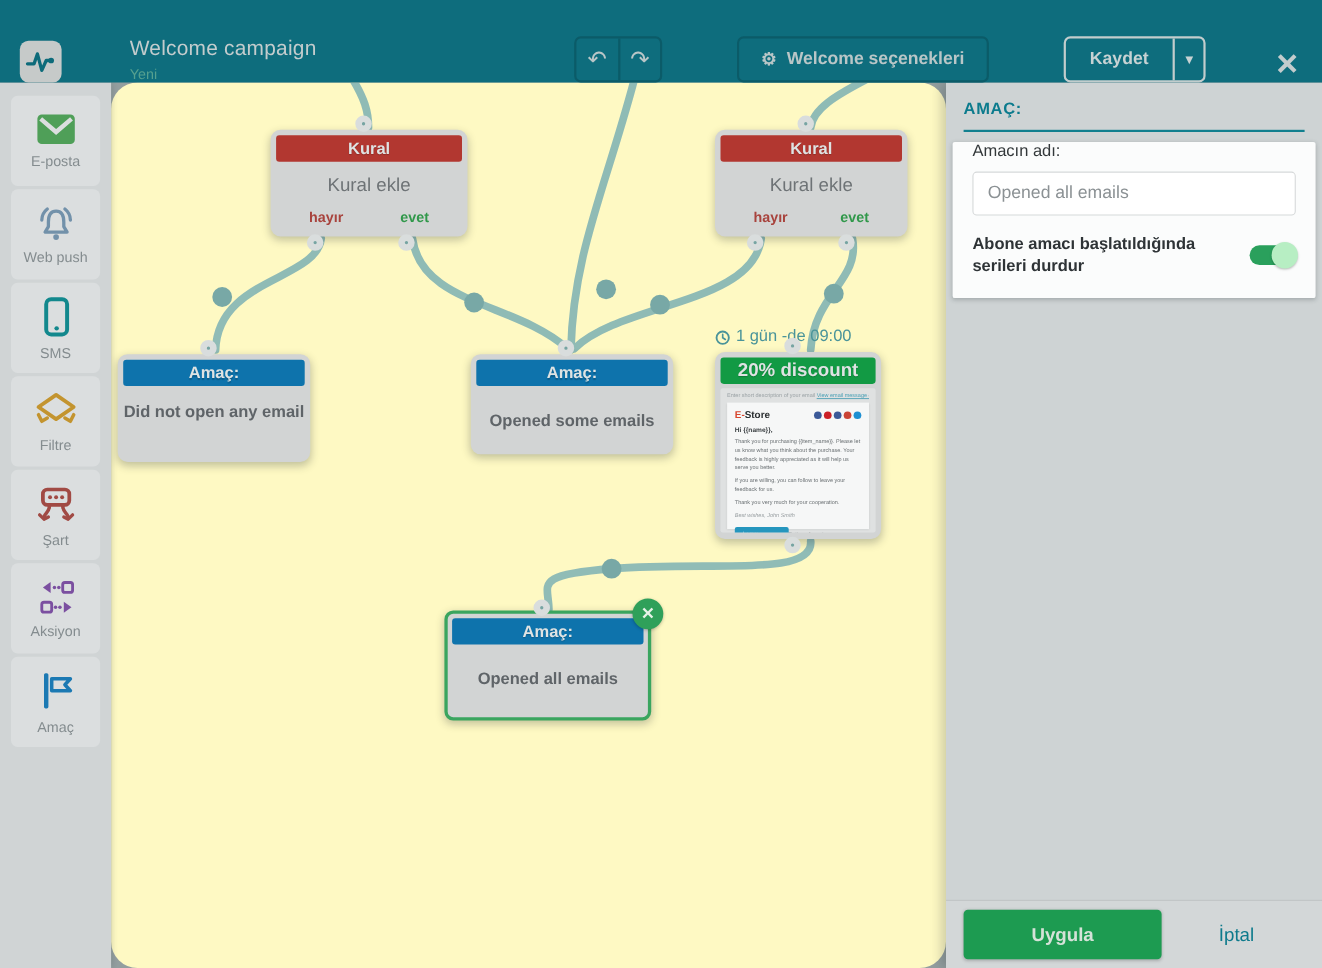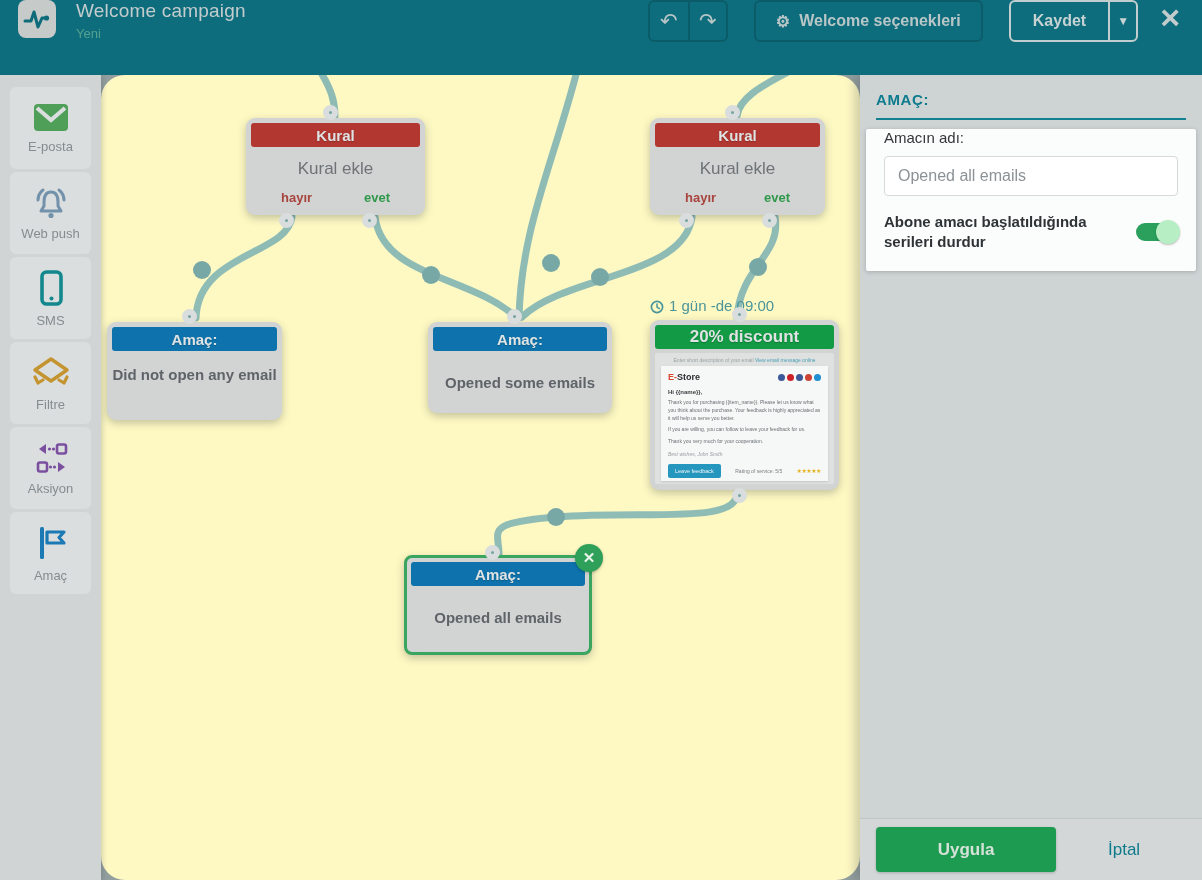--- a/index.html
+++ b/index.html
@@ -1,20 +1,20 @@
 <!DOCTYPE html>
 <html><head>
 <meta charset="utf-8">
 <style>
   * { margin:0; padding:0; box-sizing:border-box; }
   html,body { width:1202px; height:880px; overflow:hidden; }
   body { font-family:"Liberation Sans", sans-serif; background:#939e9f; }
 
   
-  .header { position:absolute; left:0; top:0; width:1202px; height:75px; background:#0e6d7d; display:flex; align-items:flex-start; z-index:50; }
+  .header { position:absolute; left:0; top:0; width:1202px; height:75px; background:#0e6d7d; display:flex; align-items:flex-end; z-index:50;gap:42px; }
   .logo { width:38px; height:38px; background:#c6cac9; border-radius:8px; margin-left:18px; display:flex; align-items:center; justify-content:center; flex:0 0 auto; }
   .titles { margin-left:20px; }
   .title { color:#c3cccd; font-size:19px; letter-spacing:.2px; }
   .subtitle { color:#55a08f; font-size:13px; margin-top:4px; }
   .hspacer { flex:1; }
   .btn-group { display:flex; border:2px solid #0b5b68; border-radius:6px; height:42px; margin-right:26px; }
   .icon-btn { width:38px; display:flex; align-items:center; justify-content:center; color:#b9c6c7; font-size:21px; cursor:pointer; }
   .icon-btn + .icon-btn { border-left:2px solid #0b5b68; }
   .scenario-btn { display:flex; align-items:center; gap:9px; border:2px solid #0b5b68; border-radius:6px; height:42px; padding:0 20px; color:#b9c6c7; font-size:16px; font-weight:bold; margin-right:26px; cursor:pointer; }
   .gear { font-size:16px; }
@@ -150,20 +150,33 @@
     </svg>
     <div class="side-label">SMS</div>
   </div>
   <div class="side-item">
     <svg width="42" height="36" viewBox="0 0 42 36">
       <path d="M21 4 L37 15 L21 26 L5 15 Z" fill="none" stroke="#c3942f" stroke-width="3.4" stroke-linejoin="round"></path>
       <path d="M5 22 l3 6 l5 -3" fill="none" stroke="#c3942f" stroke-width="3.2" stroke-linecap="round" stroke-linejoin="round"></path>
       <path d="M37 22 l-3 6 l-5 -3" fill="none" stroke="#c3942f" stroke-width="3.2" stroke-linecap="round" stroke-linejoin="round"></path>
     </svg>
     <div class="side-label">Filtre</div>
+  </div>
+  <div class="side-item">
+    <svg width="42" height="38" viewBox="0 0 42 38">
+      <rect x="9" y="6" width="24" height="14" rx="4" fill="none" stroke="#a14a44" stroke-width="3.4"></rect>
+      <circle cx="15.5" cy="13" r="1.8" fill="#a14a44"></circle>
+        <circle cx="21" cy="13" r="1.8" fill="#a14a44"></circle>
+        <circle cx="26.5" cy="13" r="1.8" fill="#a14a44"></circle>
+      <path d="M15 20 C15 27 11 27 10 31" fill="none" stroke="#a14a44" stroke-width="3.2" stroke-linecap="round"></path>
+      <path d="M27 20 C27 27 31 27 32 31" fill="none" stroke="#a14a44" stroke-width="3.2" stroke-linecap="round"></path>
+      <path d="M6 29 l4 4 l4 -2" fill="none" stroke="#a14a44" stroke-width="3" stroke-linecap="round" stroke-linejoin="round"></path>
+      <path d="M36 29 l-4 4 l-4 -2" fill="none" stroke="#a14a44" stroke-width="3" stroke-linecap="round" stroke-linejoin="round"></path>
+    </svg>
+    <div class="side-label">Şart</div>
   </div>
   <div class="side-item">
     <svg width="40" height="34" viewBox="0 0 40 34">
       <path d="M15 3 L8 8 L15 13 Z" fill="#7b4fa0"></path>
       <circle cx="18.5" cy="8" r="1.6" fill="#7b4fa0"></circle>
         <circle cx="22.5" cy="8" r="1.6" fill="#7b4fa0"></circle>
       <rect x="26" y="3.5" width="9" height="9" rx="2" fill="none" stroke="#7b4fa0" stroke-width="2.6"></rect>
       <rect x="7" y="21.5" width="9" height="9" rx="2" fill="none" stroke="#7b4fa0" stroke-width="2.6"></rect>
       <circle cx="19.5" cy="26" r="1.6" fill="#7b4fa0"></circle>
         <circle cx="23.5" cy="26" r="1.6" fill="#7b4fa0"></circle>
@@ -238,21 +251,21 @@
     <div class="node-body" style="margin-top:22px;">Opened some emails</div>
   </div>
 
   <div class="timer" style="left:549px; top:222px;">
     <svg width="14" height="14" viewBox="0 0 14 14">
       <circle cx="7" cy="7" r="5.6" fill="none" stroke="#4a949a" stroke-width="1.7"></circle>
       <path d="M7 4 V7 L9.4 8.6" fill="none" stroke="#4a949a" stroke-width="1.5" stroke-linecap="round"></path>
     </svg>
     <span>1 gün -de 09:00</span>
   </div>
-  <div class="node" style="left:549px; top:245px; width:189px; height:170px;">
+  <div class="node" style="left:549px; top:245px; width:151px; height:170px;">
     <div class="conn top"></div>
     <div class="node-header hdr-green">20% discount</div>
     <div class="preview">
       <div class="preheader">
         <span>Enter short description of your email</span>
         <a>View email message online</a>
       </div>
       <div class="sheet">
         <div class="brand-row">
           <div class="brand"><span class="accent">E-</span><span>Store</span></div>

